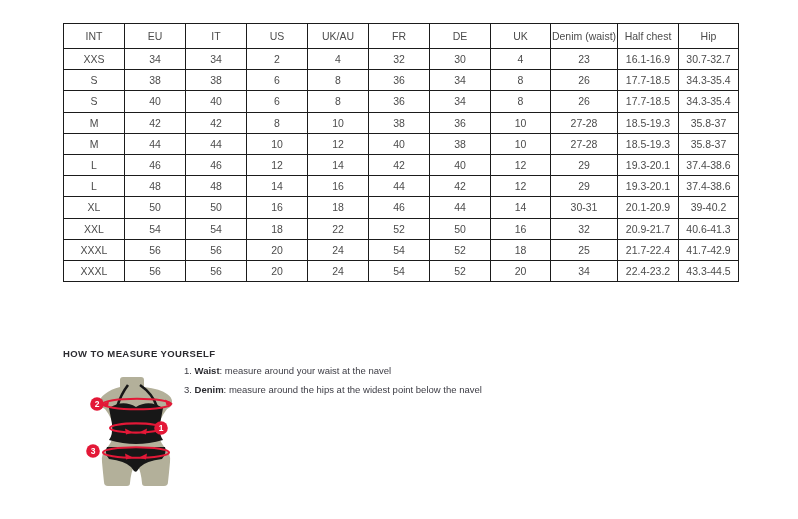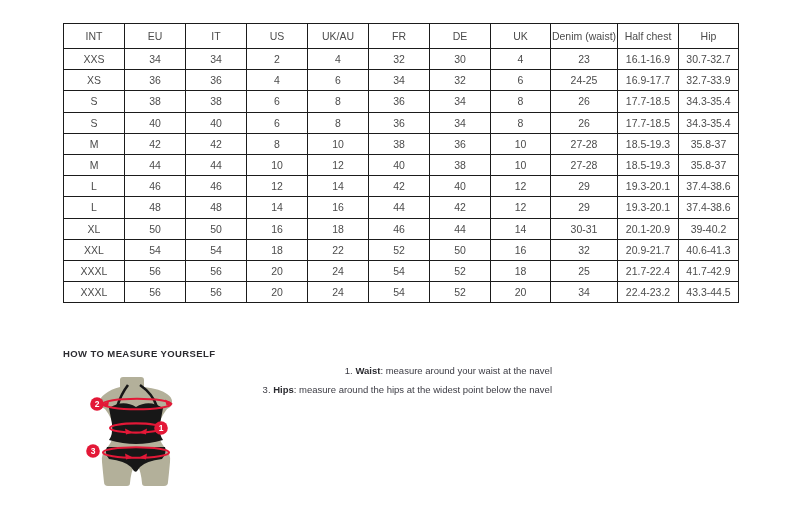--- a/index.html
+++ b/index.html
@@ -38,24 +38,23 @@
     position: absolute;
     left: 63px;
     top: 348px;
     font-size: 9.5px;
     font-weight: 700;
     letter-spacing: 0.4px;
     color: #2b2b30;
   }
   .measure-list {
     position: absolute;
-    left: 192px;
+    left: 184px;
     top: 366px;
     width: 360px;
-    text-align: right;
   }
   .measure-item {
     font-size: 9.5px;
     color: #3c3c44;
     line-height: 10px;
     margin-bottom: 8.6px;
     white-space: nowrap;
   }
   .measure-item .num { font-weight: 400; }
   .measure-item .lbl { font-weight: 700; color: #2b2b30; }
@@ -115,33 +114,20 @@
           <td>2</td>
           <td>4</td>
           <td>32</td>
           <td>30</td>
           <td>4</td>
           <td>23</td>
           <td>16.1-16.9</td>
           <td>30.7-32.7</td>
         </tr>
         <tr>
-          <td>XS</td>
-          <td>36</td>
-          <td>36</td>
-          <td>4</td>
-          <td>6</td>
-          <td>34</td>
-          <td>32</td>
-          <td>6</td>
-          <td>24-25</td>
-          <td>16.9-17.7</td>
-          <td>32.7-33.9</td>
-        </tr>
-        <tr>
           <td>S</td>
           <td>38</td>
           <td>38</td>
           <td>6</td>
           <td>8</td>
           <td>36</td>
           <td>34</td>
           <td>8</td>
           <td>26</td>
           <td>17.7-18.5</td>
@@ -268,21 +254,21 @@
   </table>
 </div>
 
 <div class="measure-title">HOW TO MEASURE YOURSELF</div>
 
 <div class="measure-list">
   <div class="measure-item">
     <span class="num">1. </span><span class="lbl">Waist</span><span class="txt">: measure around your waist at the navel</span>
   </div>
   <div class="measure-item">
-    <span class="num">3. </span><span class="lbl">Hips</span><span class="txt">: measure around the hips at the widest point below the navel</span>
+    <span class="num">3. </span><span class="lbl">Denim</span><span class="txt">: measure around the hips at the widest point below the navel</span>
   </div>
 </div>
 
 <svg class="mannequin-figure" viewBox="0 0 104 120" xmlns="http://www.w3.org/2000/svg">
 
   <path fill="#b3b09a" d="
     M40,5 L58,5 Q61,5 61,8 L61,15
     Q78,17 84,22 Q89,25 89,30 Q89,35 84,37
     Q77,46 75,56 Q74,66 82,76 Q88,81 87,90
     Q86,101 85,110 Q85,114 81,114 L62,114 Q59,114 59,111

